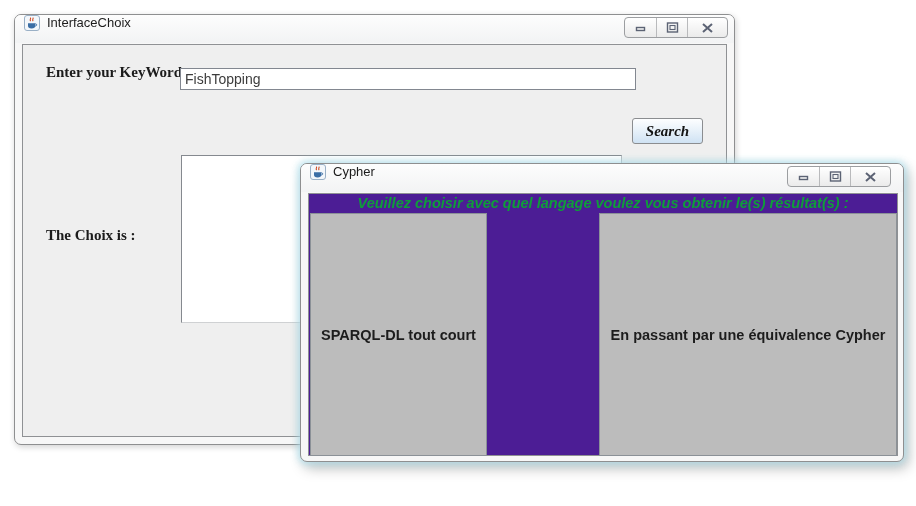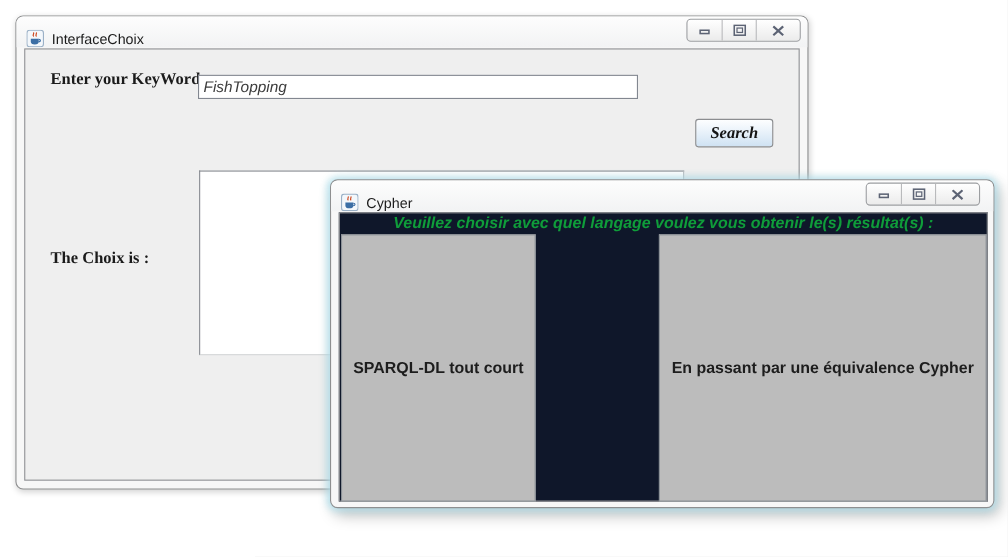--- a/index.html
+++ b/index.html
@@ -13,21 +13,21 @@
     position:absolute;
     background:#f7f7f7;
     border:1px solid #8e8f90;
     border-radius:7px;
     box-sizing:border-box;
   }
   .win-back{ box-shadow:1px 2px 6px rgba(0,0,0,.18); }
   .win-front{ box-shadow:0 0 7px 2px rgba(176,226,238,.85), 4px 6px 14px rgba(0,0,0,.28); }
   .titlebar{
     height:28px;
-    display:flex;align-items:flex-end;
+    display:flex;align-items:flex-start;
     padding-left:9px;
     border-radius:6px 6px 0 0;
     background:linear-gradient(#fdfdfd,#f2f3f4);
     position:relative;
   }
   .win-icon{width:16px;height:16px;margin-right:7px;flex:0 0 auto;}
   .win-title{font-size:13px;color:#1c1c1c;}
   .win-controls{
     position:absolute;top:2px;
     display:flex;
@@ -44,21 +44,21 @@
   }
   .win-btn + .win-btn{border-left:1px solid #b9babc;}
   .win-btn.close{width:40px;}
   
   .client{
     position:absolute;
     border:1px solid #8f9194;
     box-sizing:border-box;
   }
   .client.gray{background:#efefef;}
-  .client.choix{background:#0f172a;}
+  .client.choix{background:#4c1d95;}
   
   .serif-label{
     position:absolute;
     font-family:"Liberation Serif","DejaVu Serif",serif;
     font-weight:bold;font-size:15px;color:#1b1b1b;
     white-space:nowrap;
   }
   .kw-input{
     position:absolute;
     box-sizing:border-box;
@@ -137,23 +137,23 @@
           <path d="M2 1 L11 9 M11 1 L2 9" stroke="#5c6374" stroke-width="2"></path>
         </svg>
       </button>
     </div>
   </div>
 
   <div class="client gray" style="left:7px;top:29px;width:705px;height:393px;">
 
     <span class="serif-label" style="left:23px;top:19px;">Enter your KeyWords :</span>
 
-    <input class="kw-input" style="left: 157px; top: 23px; width: 400px; height: 22px; font-style: italic;" type="text" value="FishTopping">
+    <input class="kw-input" style="left: 157px; top: 23px; width: 456px; height: 22px;" type="text" value="FishTopping">
 
-    <button class="search-btn" style="left:609px;top:63px;width:71px;height:26px;">Search</button>
+    <button class="search-btn" style="left:609px;top:73px;width:71px;height:26px;">Search</button>
 
     <span class="serif-label" style="left:23px;top:182px;">The Choix is :</span>
 
     <div class="answer-area" style="left:158px;top:110px;width:441px;height:168px;"></div>
   </div>
 </div>
 
 <div class="window win-front" style="left:300px;top:163px;width:604px;height:299px;">
 
   <div class="titlebar">

